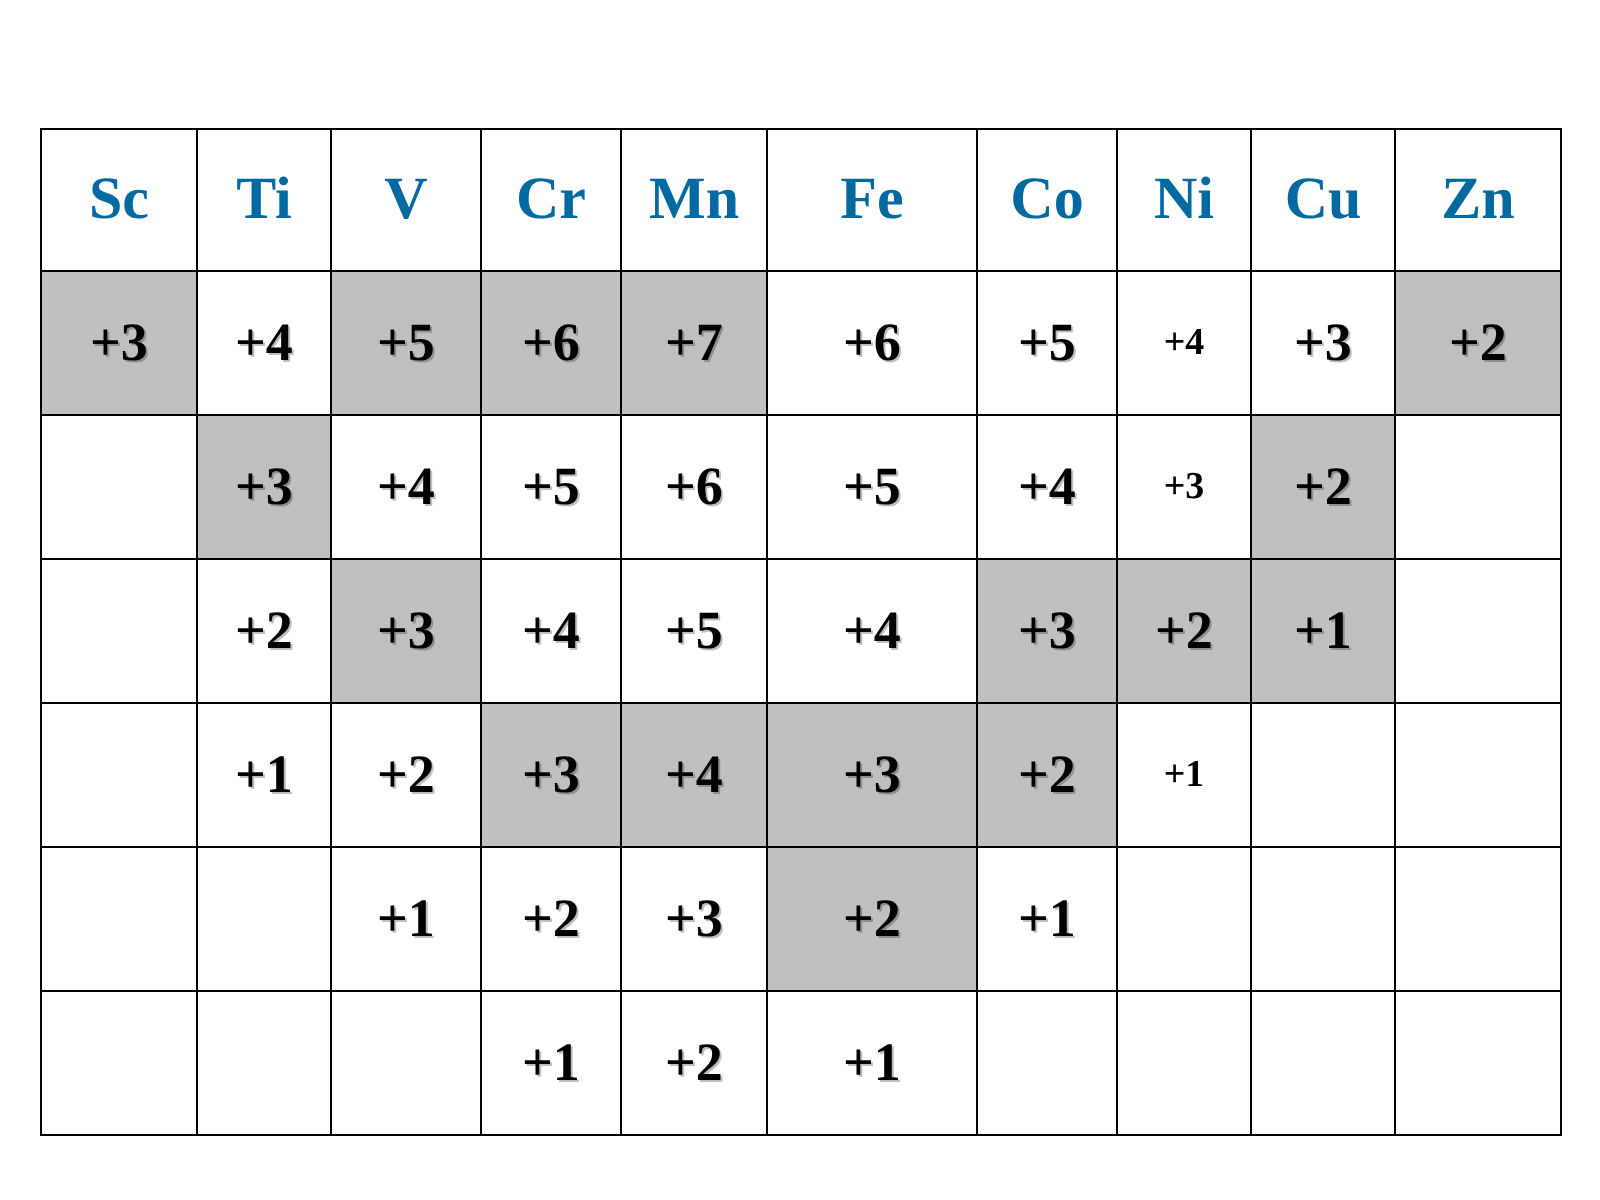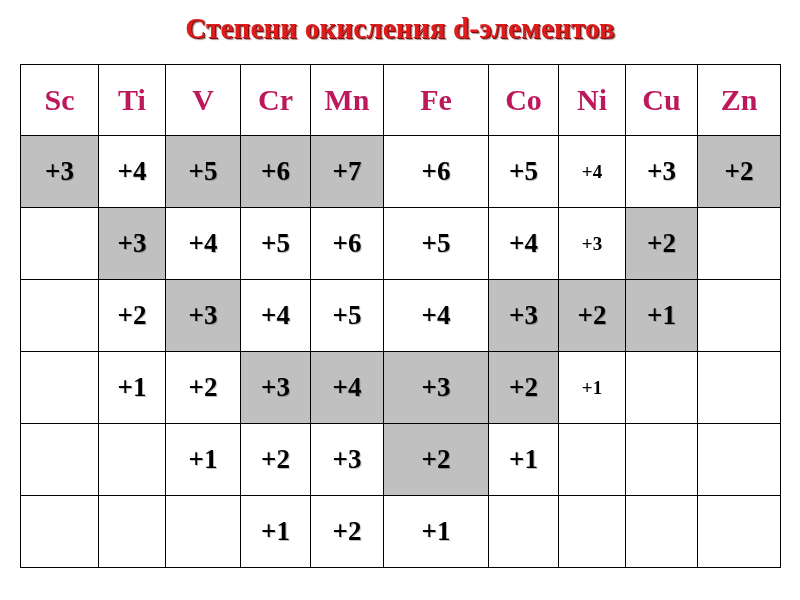--- a/index.html
+++ b/index.html
@@ -57,21 +57,21 @@
     text-align: center;
     vertical-align: middle;
     background: #ffffff;
     font-family: "Liberation Serif", "DejaVu Serif", serif;
   }
   
   th.head-cell {
     height: 70px;
     font-size: 30px;
     font-weight: bold;
-    color: #be185d;
+    color: #0369a1;
     letter-spacing: 0px;
   }
   td.data-cell {
     height: 71px;
     font-size: 27px;
     font-weight: bold;
     color: #000000;
   }
   td.data-cell.small {
     font-size: 19px;
@@ -93,21 +93,20 @@
   th.head-cell .sym {
     display: block;
     line-height: 1;
   }
 </style>
 </head>
 <body>
 
 <div id="page">
 
-  <div id="title">Степени окисления d-элементов</div>
 
   <div id="table-wrap">
     <table class="ox-table">
       <colgroup>
           <col style="width: 78px;">
           <col style="width: 67px;">
           <col style="width: 75px;">
           <col style="width: 70px;">
           <col style="width: 73px;">
           <col style="width: 105px;">

